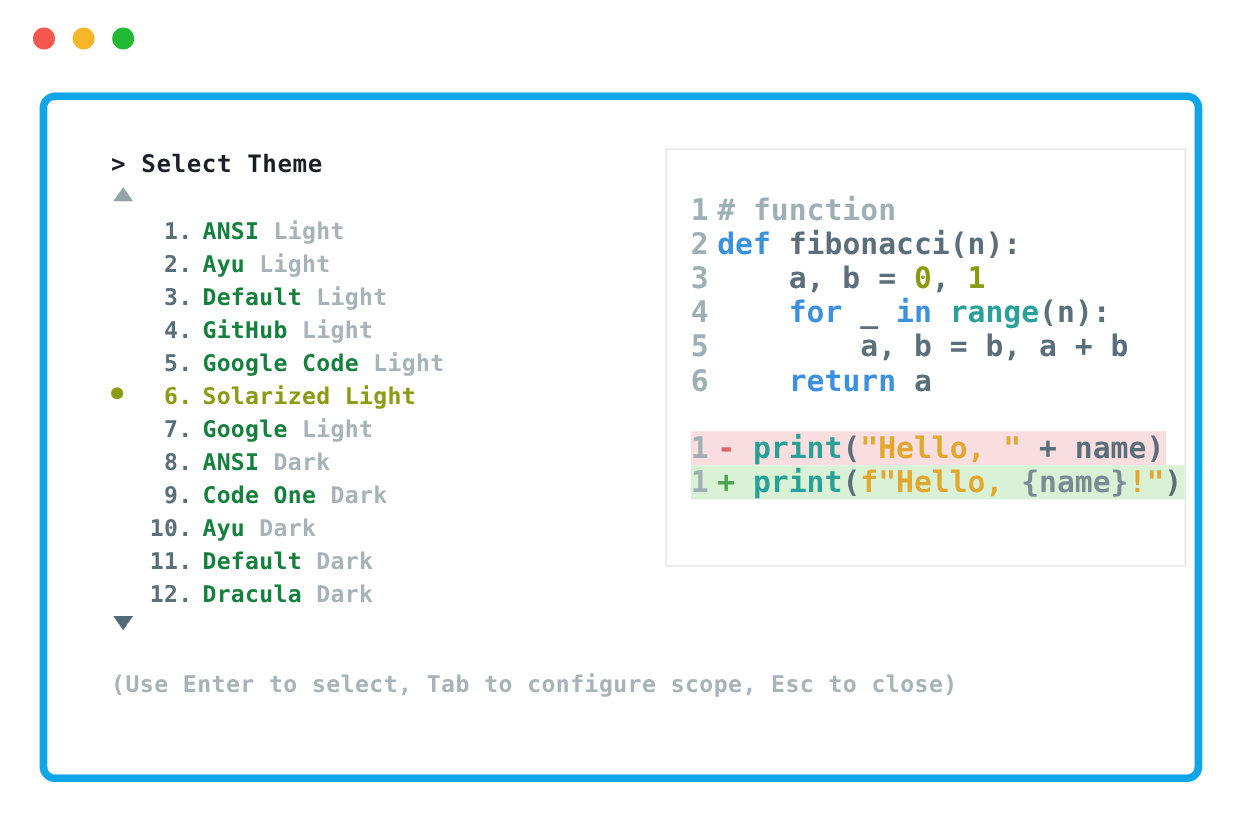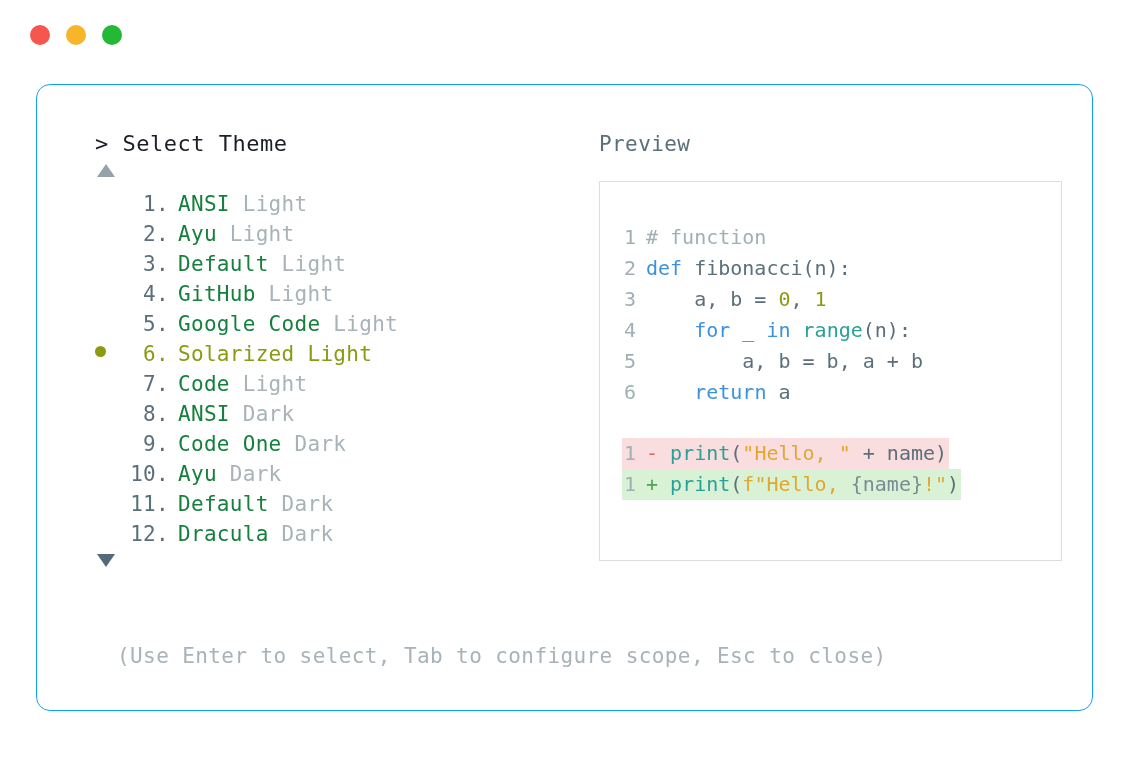--- a/index.html
+++ b/index.html
@@ -34,23 +34,24 @@
   .dot.yellow { background: #F7B62A; }
   .dot.green  { background: #22BA35; }
 
   
   .card {
     position: absolute;
     left: 36px;
     top: 84px;
     width: 1057px;
     height: 627px;
-    border: 1px solid #0ea5e9;
+    border: 7px solid #0ea5e9;
     border-radius: 14px;
     background: #ffffff;
+    font-weight: bold;
   }
 
   .card-inner {
     position: relative;
     width: 100%;
     height: 100%;
     padding: 44px 30px 0 30px;
   }
 
   .columns {
@@ -154,21 +155,21 @@
     margin-bottom: 22px;
   }
   .code-panel {
     border: 1px solid #DADEDF;
     background: #ffffff;
     height: 380px;
     padding: 40px 0 0 0;
     overflow: hidden;
   }
   .code-block {
-    font-size: 20px;
+    font-size: 27px;
     line-height: 31px;
     white-space: pre;
     padding-left: 22px;
   }
   .code-line { white-space: pre; }
   .ln {
     color: #9FB0B5;
     display: inline-block;
     width: 14px;
     text-align: right;
@@ -187,27 +188,26 @@
   .diff-line { display: inline-block; white-space: pre; padding-right: 2px; }
   .diff-del { background: #FADDDE; }
   .diff-ins { background: #D9F2D6; }
   .mark-del { color: #D9656B; }
   .mark-ins { color: #4EA352; }
 
   
   .footer-hint {
     position: absolute;
     left: 58px;
-    bottom: 40px;
+    bottom: 68px;
     font-size: 21px;
     line-height: 28px;
     color: #A7B3B8;
     letter-spacing: 0.4px;
     white-space: pre;
-    margin-left: 22px;
   }
 </style>
 </head>
 <body>
 
 <div class="titlebar">
   <span class="dot red"></span>
   <span class="dot yellow"></span>
   <span class="dot green"></span>
 </div>
@@ -224,35 +224,34 @@
           <span class="arrow-up-glyph"></span>
         </div>
 
         <ul class="theme-list" id="theme-list">
             <li class="theme-row"><span class="bullet-cell"></span><span class="index-cell">1.</span><span class="name-cell">ANSI</span><span class="suffix-cell"> Light</span></li>
             <li class="theme-row"><span class="bullet-cell"></span><span class="index-cell">2.</span><span class="name-cell">Ayu</span><span class="suffix-cell"> Light</span></li>
             <li class="theme-row"><span class="bullet-cell"></span><span class="index-cell">3.</span><span class="name-cell">Default</span><span class="suffix-cell"> Light</span></li>
             <li class="theme-row"><span class="bullet-cell"></span><span class="index-cell">4.</span><span class="name-cell">GitHub</span><span class="suffix-cell"> Light</span></li>
             <li class="theme-row"><span class="bullet-cell"></span><span class="index-cell">5.</span><span class="name-cell">Google Code</span><span class="suffix-cell"> Light</span></li>
             <li class="theme-row selected"><span class="bullet-cell"><span class="bullet" style="background: rgb(139, 154, 18);"></span></span><span class="index-cell">6.</span><span class="name-cell">Solarized</span><span class="suffix-cell"> Light</span></li>
-            <li class="theme-row"><span class="bullet-cell"></span><span class="index-cell">7.</span><span class="name-cell">Code</span><span class="suffix-cell"> Light</span></li>
+            <li class="theme-row"><span class="bullet-cell"></span><span class="index-cell">7.</span><span class="name-cell">Google</span><span class="suffix-cell"> Light</span></li>
             <li class="theme-row"><span class="bullet-cell"></span><span class="index-cell">8.</span><span class="name-cell">ANSI</span><span class="suffix-cell"> Dark</span></li>
             <li class="theme-row"><span class="bullet-cell"></span><span class="index-cell">9.</span><span class="name-cell">Code One</span><span class="suffix-cell"> Dark</span></li>
             <li class="theme-row"><span class="bullet-cell"></span><span class="index-cell">10.</span><span class="name-cell">Ayu</span><span class="suffix-cell"> Dark</span></li>
             <li class="theme-row"><span class="bullet-cell"></span><span class="index-cell">11.</span><span class="name-cell">Default</span><span class="suffix-cell"> Dark</span></li>
             <li class="theme-row"><span class="bullet-cell"></span><span class="index-cell">12.</span><span class="name-cell">Dracula</span><span class="suffix-cell"> Dark</span></li>
           </ul>
 
         <div class="scroll-arrow down">
           <span class="arrow-down-glyph"></span>
         </div>
       </div>
 
       <div class="right-col">
-        <div class="preview-label">Preview</div>
 
         <div class="code-panel">
           <div class="code-block" id="code-block"><div class="code-line"><span class="ln">1</span><span class="tok-comment"># function</span></div><div class="code-line"><span class="ln">2</span><span class="tok-kw">def</span><span class="tok-plain"> fibonacci(n):</span></div><div class="code-line"><span class="ln">3</span><span class="tok-plain">    a, b = </span><span class="tok-num">0</span><span class="tok-plain">, </span><span class="tok-num">1</span></div><div class="code-line"><span class="ln">4</span><span class="tok-plain">    </span><span class="tok-kw">for</span><span class="tok-plain"> _ </span><span class="tok-kw">in</span><span class="tok-plain"> </span><span class="tok-fn">range</span><span class="tok-plain">(n):</span></div><div class="code-line"><span class="ln">5</span><span class="tok-plain">        a, b = b, a + b</span></div><div class="code-line"><span class="ln">6</span><span class="tok-plain">    </span><span class="tok-kw">return</span><span class="tok-plain"> a</span></div><div class="diff-gap"></div><div><span class="diff-line diff-del" style="background: rgb(250, 221, 222);"><span class="ln">1</span><span class="mark-del">- </span><span class="tok-fn">print</span><span class="tok-plain">(</span><span class="tok-str">"Hello, "</span><span class="tok-plain"> + name)</span></span></div><div><span class="diff-line diff-ins" style="background: rgb(217, 242, 214);"><span class="ln">1</span><span class="mark-ins">+ </span><span class="tok-fn">print</span><span class="tok-plain">(</span><span class="tok-str">f"Hello, </span><span class="tok-var">{name}</span><span class="tok-bang">!"</span><span class="tok-plain">)</span></span></div></div>
         </div>
       </div>
 
     </div>
 
     <div class="footer-hint">(Use Enter to select, Tab to configure scope, Esc to close)</div>
 

